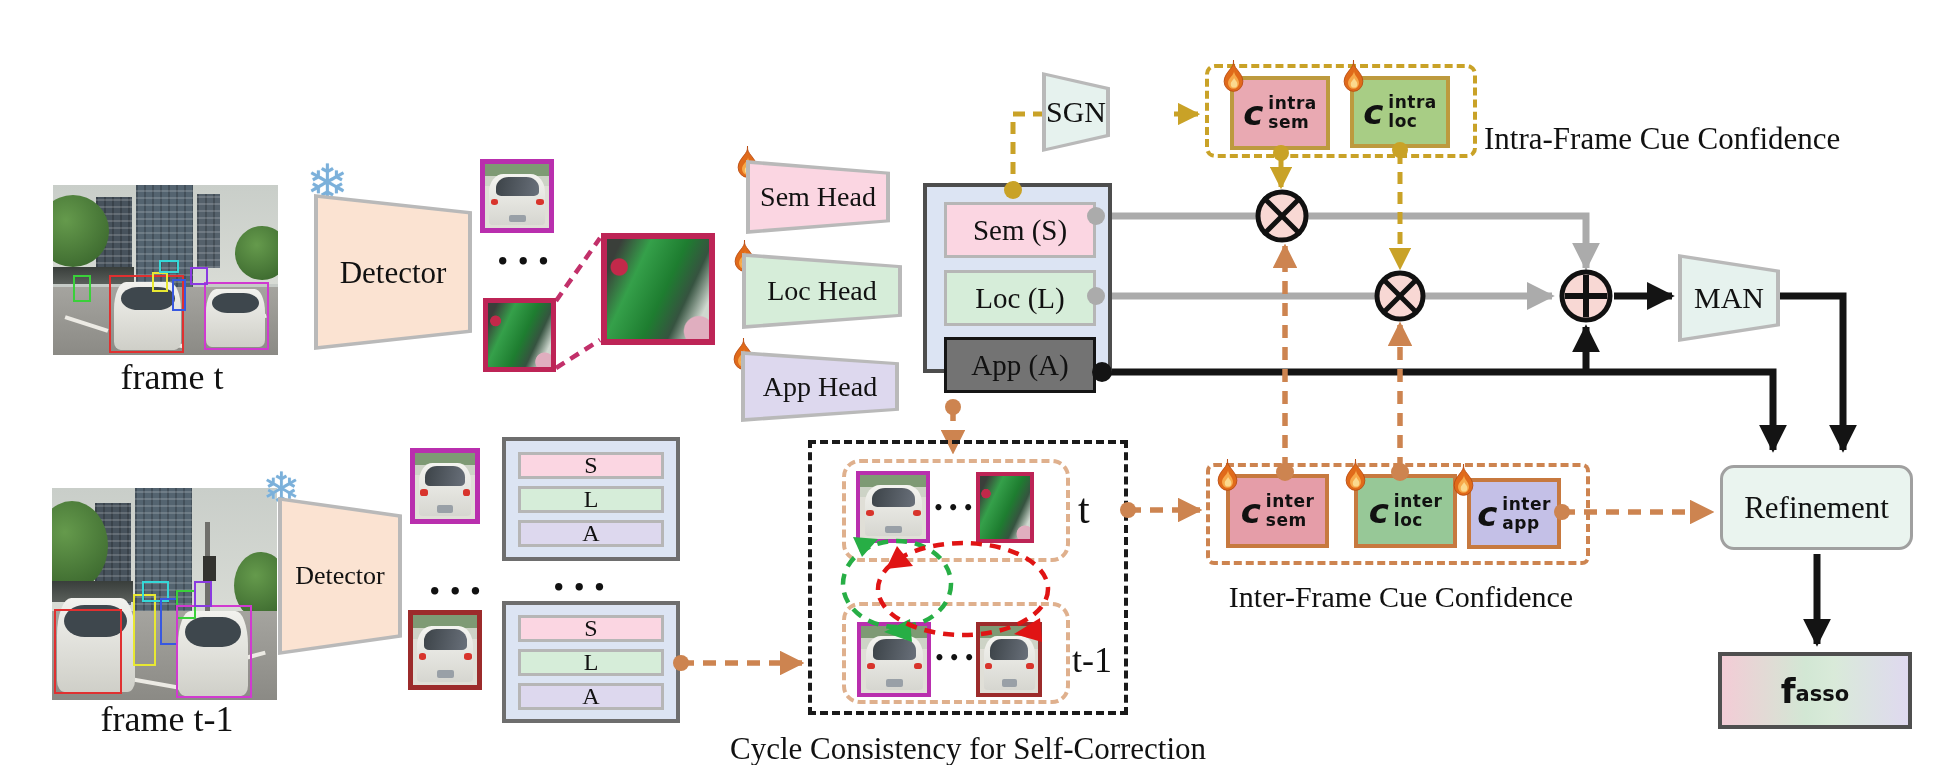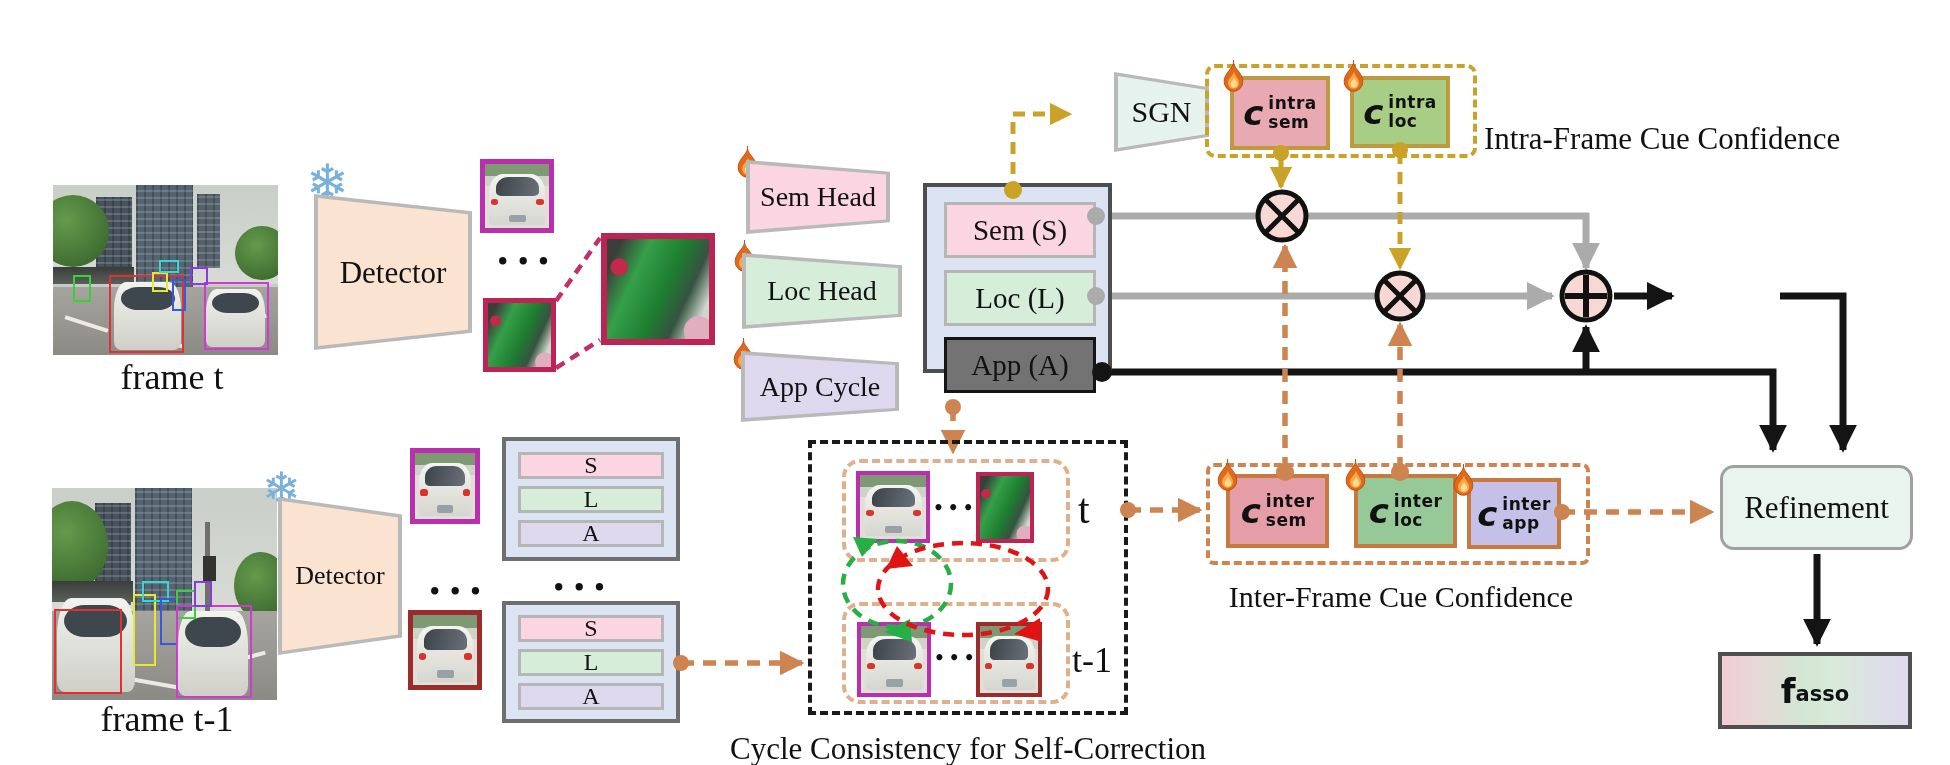--- a/index.html
+++ b/index.html
@@ -182,30 +182,30 @@
     <div class="t-bg"></div>
       <div class="t-fill"></div>
     <span class="t-label" style="font-size:28px">Loc Head</span>
   </div>
   <svg class="flame" style="left:730px;top:338px">
       <use href="#flame-sym"></use>
     </svg>
   <div class="trap" style="left:741px;top:351px;width:158px;height:71px;--cp:polygon(0 0,100% 16%,100% 84%,0 100%);--fc:#ddd8ee">
     <div class="t-bg"></div>
       <div class="t-fill"></div>
-    <span class="t-label" style="font-size:28px">App Cycle</span>
+    <span class="t-label" style="font-size:28px">App Head</span>
   </div>
 
   <div class="cuebox" style="left:923px;top:183px;width:189px;height:190px">
     <div class="cuerow" style="top:15px;background:#fbd6e2">Sem (S)</div>
     <div class="cuerow" style="top:83px;background:#d6edd9">Loc (L)</div>
     <div class="cuerow" style="top:150px;background:#737373;border-color:#151515">App (A)</div>
   </div>
 
-  <div class="trap" style="left:1114px;top:72px;width:95px;height:80px;--cp:polygon(0 0,100% 19%,100% 81%,0 100%);--fc:#e6f2ee">
+  <div class="trap" style="left:1042px;top:72px;width:68px;height:80px;--cp:polygon(0 0,100% 19%,100% 81%,0 100%);--fc:#e6f2ee">
     <div class="t-bg"></div>
       <div class="t-fill"></div>
     <span class="t-label" style="font-size:30px">SGN</span>
   </div>
   <div class="dashedbox" style="left:1205px;top:64px;width:272px;height:94px;border:4px dashed #c9a227;border-radius:10px"></div>
   <div class="cbox" style="left:1230px;top:76px;width:100px;height:74px;background:#e9a9b2;border:4px solid #bd9a3e">
     <span class="cvar">
         <span class="cbase">c</span>
         <span class="cstack">
           <span>intra</span>
@@ -223,20 +223,25 @@
       </span>
   </div>
   <svg class="flame" style="left:1220px;top:60px">
       <use href="#flame-sym"></use>
     </svg>
   <svg class="flame" style="left:1340px;top:60px">
       <use href="#flame-sym"></use>
     </svg>
   <div class="title" style="left:1484px;top:122px">Intra-Frame Cue Confidence</div>
 
+  <div class="trap" style="left:1678px;top:254px;width:102px;height:88px;--cp:polygon(0 0,100% 18%,100% 82%,0 100%);--fc:#e6f2ee">
+    <div class="t-bg"></div>
+      <div class="t-fill"></div>
+    <span class="t-label" style="font-size:30px">MAN</span>
+  </div>
   <div class="rounded" style="left:1720px;top:465px;width:193px;height:85px;background:#eaf4ef;border:3.5px solid #a0a0a0;border-radius:14px;font-size:31px">Refinement</div>
   <div class="rounded" style="left:1718px;top:652px;width:194px;height:77px;border:4.5px solid #4f4f4f;background:linear-gradient(90deg,#f3ccd6 0%,#d2e7d4 45%,#d9ead9 60%,#dfd9ef 100%)">
     <span class="cvar" style="align-items:flex-end">
         <span style="font-size:34px;line-height:1">f</span>
         <span style="font-size:21px;line-height:1.2">asso</span>
       </span>
   </div>
 
   <div class="dashedbox" style="left:1206px;top:463px;width:384px;height:102px;border:4px dashed #cd8450;border-radius:8px"></div>
   <div class="cbox" style="left:1226px;top:474px;width:103px;height:74px;background:#e59da8;border:4px solid #c7793f">

